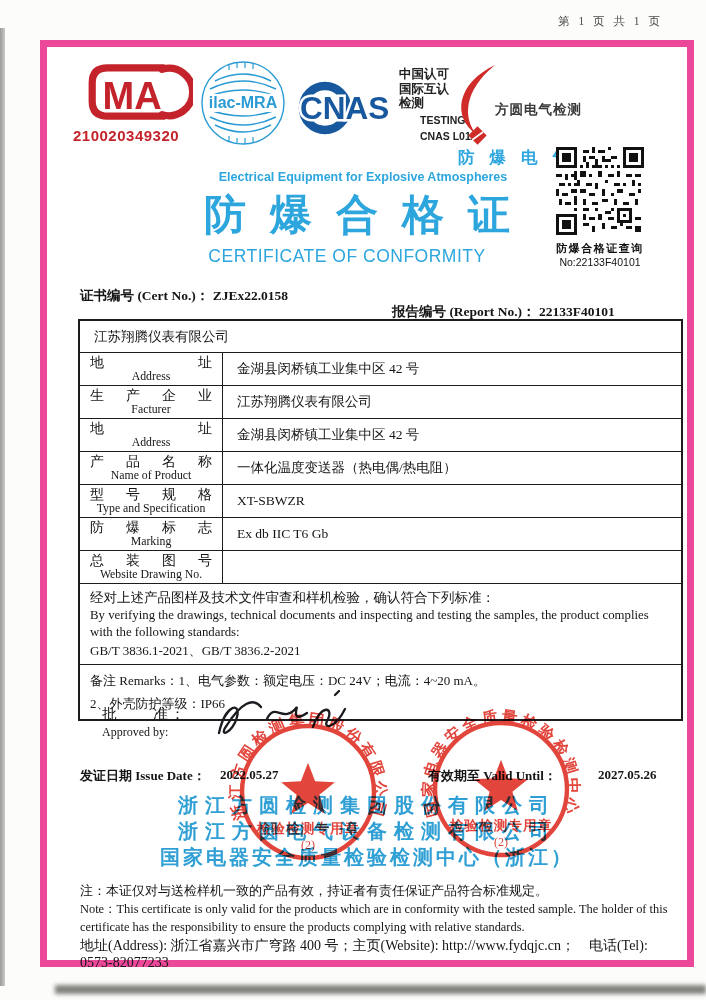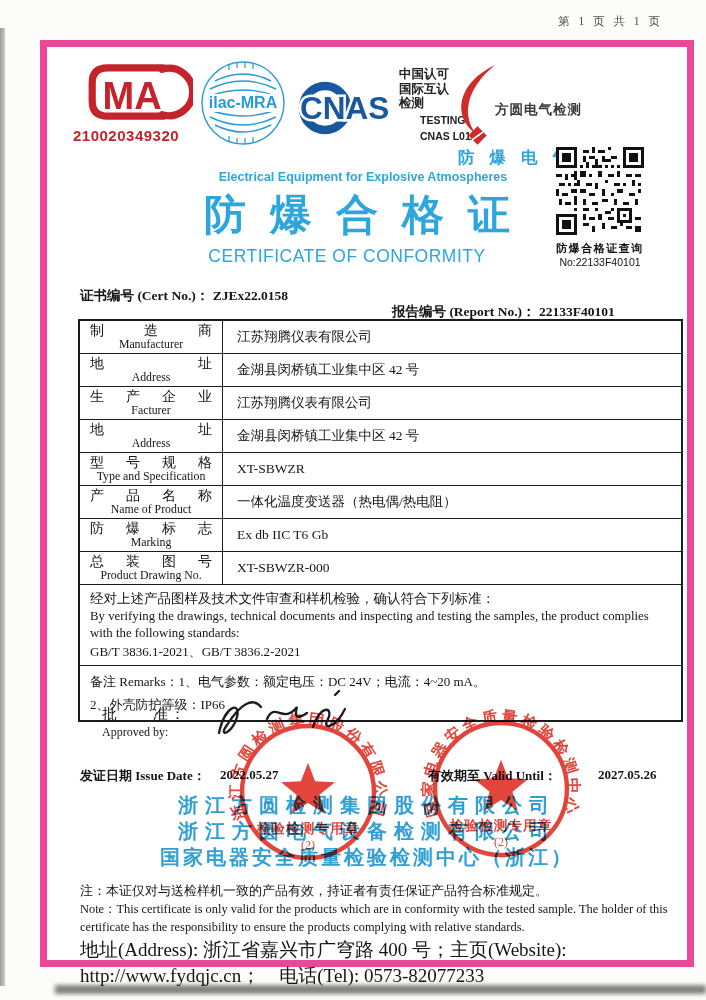--- a/index.html
+++ b/index.html
@@ -55,21 +55,21 @@
   .issuer{position:absolute;left:0;top:745px;width:640px;text-align:center;color:#2f9fd4;font-family:"Liberation Sans","DejaVu Sans",sans-serif;font-weight:bold;}
   .issuer .l1{font-size:20px;letter-spacing:7px;line-height:26px;}
   .issuer .l2{font-size:20px;letter-spacing:7px;line-height:26px;}
   .issuer .l3{font-size:20px;letter-spacing:3px;line-height:26px;}
   
   .stamp{position:absolute;mix-blend-mode:multiply;opacity:.88;}
   .stamp text{fill:#dd2b20;}
   
   .note-cn{position:absolute;left:33px;top:835px;font-size:13px;}
   .note-en{position:absolute;left:33px;top:854px;width:598px;font-size:12.4px;line-height:17.5px;}
-  .addr{position:absolute;left:33px;top:890px;width:600px;font-size:19px;}
+  .addr{position:absolute;left:33px;top:890px;width:600px;font-size:14px;}
 </style>
 </head>
 <body>
 
 <div class="page">
   <div class="edge-left"></div>
   <div class="edge-bottom"></div>
   <div class="pageno">第 1 页 共 1 页</div>
 
   <div class="frame">
@@ -153,24 +153,20 @@
       <span>证书编号 (Cert No.)：</span>
       <span>ZJEx22.0158</span>
       <span class="seg2">
         <span>报告编号 (Report No.)：</span>
         <span>22133F40101</span>
       </span>
     </div>
 
     <div class="tbl">
       <div class="trow">
-          <div class="tl">
-            <div class="cn">制 造 商</div>
-            <div class="en">Manufacturer</div>
-          </div>
           <div class="tv">江苏翔腾仪表有限公司</div>
         </div>
       <div class="trow">
           <div class="tl">
             <div class="cn">地 址</div>
             <div class="en">Address</div>
           </div>
           <div class="tv">金湖县闵桥镇工业集中区 42 号</div>
         </div>
       <div class="trow">
@@ -182,45 +178,44 @@
         </div>
       <div class="trow">
           <div class="tl">
             <div class="cn">地 址</div>
             <div class="en">Address</div>
           </div>
           <div class="tv">金湖县闵桥镇工业集中区 42 号</div>
         </div>
       <div class="trow">
           <div class="tl">
+            <div class="cn">产 品 名 称</div>
+            <div class="en">Name of Product</div>
+          </div>
+          <div class="tv">一体化温度变送器（热电偶/热电阻）</div>
+        </div>
+      <div class="trow">
+          <div class="tl">
             <div class="cn">型 号 规 格</div>
             <div class="en">Type and Specification</div>
           </div>
           <div class="tv">XT-SBWZR</div>
         </div>
       <div class="trow">
           <div class="tl">
-            <div class="cn">产 品 名 称</div>
-            <div class="en">Name of Product</div>
-          </div>
-          <div class="tv">一体化温度变送器（热电偶/热电阻）</div>
-        </div>
-      <div class="trow">
-          <div class="tl">
             <div class="cn">防 爆 标 志</div>
             <div class="en">Marking</div>
           </div>
           <div class="tv">Ex db IIC T6 Gb</div>
         </div>
       <div class="trow">
           <div class="tl">
             <div class="cn">总 装 图 号</div>
-            <div class="en">Product Drawing No.</div>
-          </div>
-          <div class="tv">XT-SBWZR-000</div>
+            <div class="en">Website Drawing No.</div>
+          </div>
         </div>
       <div class="full">
         <div class="s-cn">经对上述产品图样及技术文件审查和样机检验，确认符合下列标准：</div>
         <div class="s-en">By verifying the drawings, technical documents and inspecting and testing the samples, the product complies with the following standards:</div>
         <div class="s-list">GB/T 3836.1-2021、GB/T 3836.2-2021</div>
       </div>
       <div class="full">
         <div class="r-line">备注 Remarks：1、电气参数：额定电压：DC 24V；电流：4~20 mA。</div>
         <div class="r-line">2、外壳防护等级：IP66</div>
       </div>

